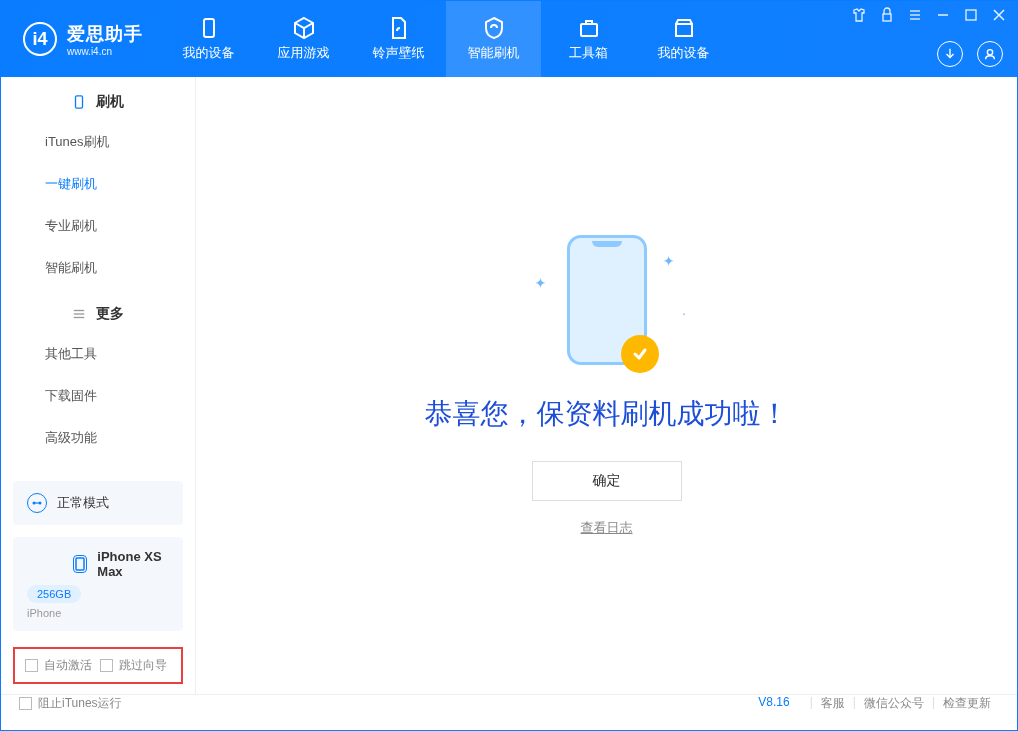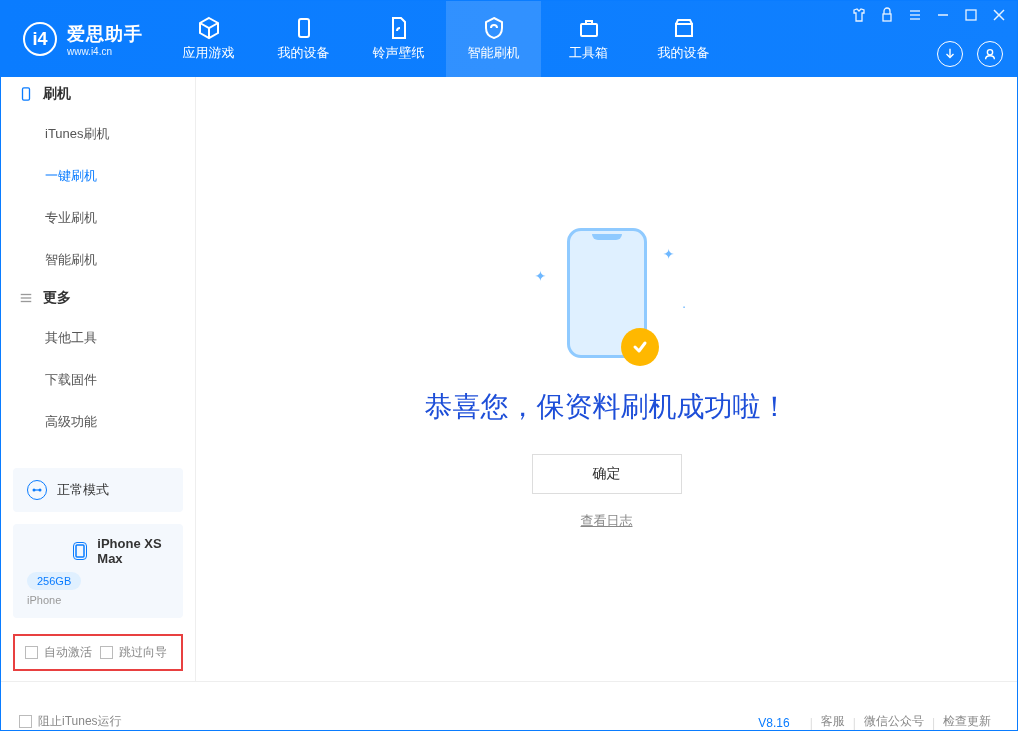--- a/index.html
+++ b/index.html
@@ -14,21 +14,21 @@
 .nav-item { width: 95px; display: flex; flex-direction: column; align-items: center; justify-content: center; cursor: pointer; }
 .nav-item.active { background: rgba(255,255,255,0.15); }
 .nav-icon { width: 24px; height: 24px; margin-bottom: 4px; }
 .nav-label { font-size: 13px; }
 .window-controls { position: absolute; right: 10px; top: 6px; display: flex; gap: 12px; align-items: center; }
 .win-ctrl { width: 16px; height: 16px; cursor: pointer; opacity: 0.9; }
 .header-right { position: absolute; right: 14px; bottom: 10px; display: flex; gap: 14px; }
 .hr-circle { width: 26px; height: 26px; border: 1.8px solid #fff; border-radius: 50%; display: flex; align-items: center; justify-content: center; cursor: pointer; }
 .body { flex: 1; display: flex; overflow: hidden; }
 .sidebar { width: 195px; border-right: 1px solid #eee; display: flex; flex-direction: column; }
-.sb-section-header { display: flex; align-items: center; padding: 8px 18px 10px; font-size: 14px; color: #333; font-weight: bold; }
+.sb-section-header { display: flex; align-items: center; padding: 16px 18px 10px; font-size: 14px; color: #333; font-weight: bold; justify-content: center; }
 .sb-icon { width: 14px; height: 14px; margin-right: 10px; }
 .sb-item { padding: 12px 18px 12px 44px; font-size: 13px; color: #555; cursor: pointer; }
 .sb-item.active { color: #0a7cff; }
 .sb-spacer { flex: 1; }
 .mode-card, .device-card { margin: 6px 12px; background: #f4f8fd; border-radius: 4px; padding: 12px 14px; font-size: 13px; color: #333; }
 .mode-card { display: flex; align-items: center; gap: 10px; }
 .mode-icon { width: 20px; height: 20px; border: 1.5px solid #0a7cff; border-radius: 50%; display: flex; align-items: center; justify-content: center; }
 .device-card { }
 .device-row { display: flex; align-items: center; gap: 10px; padding-left: 46px; }
 .device-icon { width: 18px; height: 18px; border: 1.5px solid #0a7cff; border-radius: 4px; display: flex; align-items: center; justify-content: center; }
@@ -43,21 +43,21 @@
 .phone-body { width: 80px; height: 130px; border: 3px solid #8fcaff; border-radius: 14px; background: #dff0ff; position: relative; }
 .phone-notch { position: absolute; top: 3px; left: 50%; transform: translateX(-50%); width: 30px; height: 6px; background: #8fcaff; border-radius: 0 0 6px 6px; }
 .check-circle { position: absolute; right: -12px; bottom: -8px; width: 38px; height: 38px; background: #ffb800; border-radius: 50%; display: flex; align-items: center; justify-content: center; }
 .sparkle { position: absolute; color: #6fb8ff; font-size: 14px; }
 .sparkle.s1 { left: -32px; top: 40px; }
 .sparkle.s2 { right: -28px; top: 18px; }
 .sparkle.s3 { right: -40px; top: 70px; }
 .success-text { font-size: 28px; color: #1d4ed8; margin-bottom: 28px; }
 .ok-btn { width: 150px; height: 40px; border: 1px solid #ddd; background: #fff; font-size: 14px; color: #333; cursor: pointer; margin-bottom: 18px; }
 .log-link { font-size: 13px; color: #888; text-decoration: underline; cursor: pointer; }
-.footer { height: 49px; border-top: 1px solid #eee; display: flex; align-items: flex-end; padding: 0 18px; font-size: 12px; color: #888; }
+.footer { height: 36px; border-top: 1px solid #eee; display: flex; align-items: flex-start; padding: 0 18px; font-size: 12px; color: #888; }
 .footer .chk-item { color: #888; }
 .footer-spacer { flex: 1; }
 .footer-version { color: #0a7cff; margin-right: 20px; }
 .footer-link { color: #888; margin: 0 8px; cursor: pointer; }
 .footer-sep { color: #ddd; }
 </style>
 </head>
 <body>
 
 <div class="window">
@@ -67,31 +67,31 @@
       <div class="logo-circle">i4</div>
       <div class="logo-text">
         <div class="title">爱思助手</div>
         <div class="subtitle">www.i4.cn</div>
       </div>
     </div>
 
     <div class="nav">
       <div class="nav-item">
         <svg class="nav-icon" viewBox="0 0 24 24" fill="none" stroke="#fff" stroke-width="2">
+            <rect x="7" y="3" width="10" height="18" rx="2"></rect>
+          </svg>
+        <span class="nav-label">我的设备</span>
+      </div>
+      <div class="nav-item">
+        <svg class="nav-icon" viewBox="0 0 24 24" fill="none" stroke="#fff" stroke-width="2">
             <path d="M12 2 L21 7 L21 17 L12 22 L3 17 L3 7 Z"></path>
             <path d="M3 7 L12 12 L21 7"></path>
             <path d="M12 12 L12 22"></path>
           </svg>
         <span class="nav-label">应用游戏</span>
-      </div>
-      <div class="nav-item">
-        <svg class="nav-icon" viewBox="0 0 24 24" fill="none" stroke="#fff" stroke-width="2">
-            <rect x="7" y="3" width="10" height="18" rx="2"></rect>
-          </svg>
-        <span class="nav-label">我的设备</span>
       </div>
       <div class="nav-item">
         <svg class="nav-icon" viewBox="0 0 24 24" fill="none" stroke="#fff" stroke-width="2">
             <path d="M6 2 L14 2 L18 6 L18 22 L6 22 Z"></path>
             <path d="M10 15 Q10 12 13 12"></path>
           </svg>
         <span class="nav-label">铃声壁纸</span>
       </div>
       <div class="nav-item active">
         <svg class="nav-icon" viewBox="0 0 24 24" fill="none" stroke="#fff" stroke-width="2">

